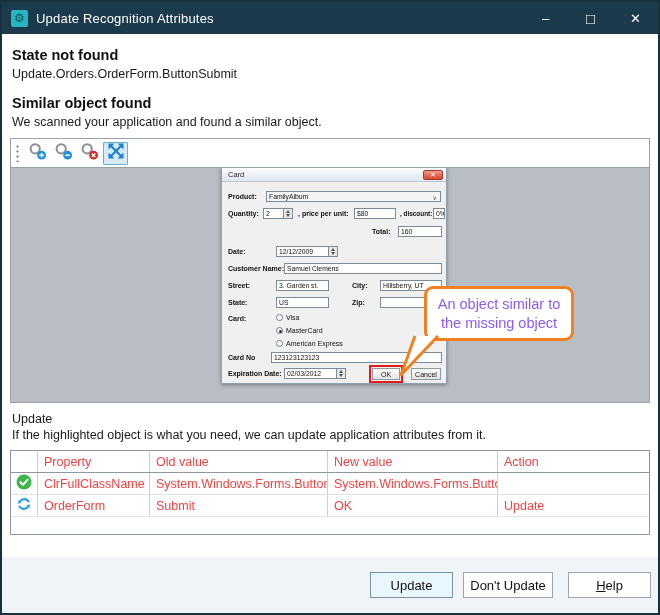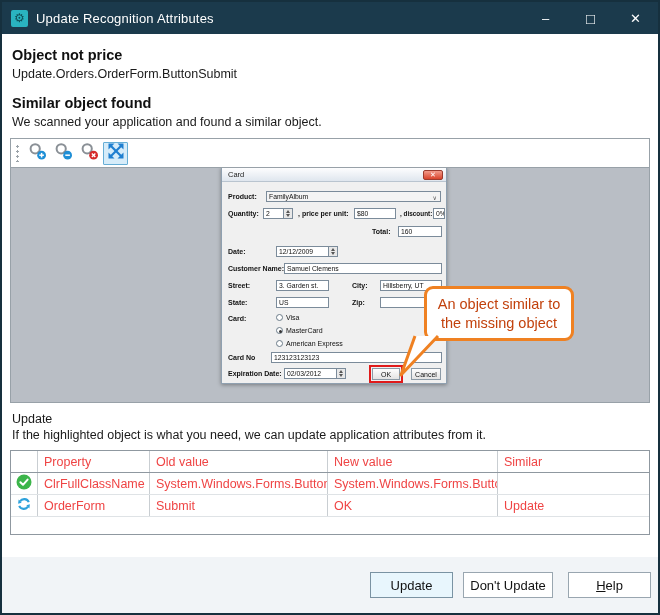--- a/index.html
+++ b/index.html
@@ -45,21 +45,21 @@
   .spin .up { border-bottom:3px solid #555; }
   .spin .dn { border-top:3px solid #555; }
   .combo-arrow { position:absolute; right:3px; top:2px; font-size:6px; color:#555; }
   .radio { position:absolute; display:flex; align-items:center; gap:3px; }
   .radio .dot { width:7px; height:7px; border:1px solid #6b7b89; border-radius:50%; background:#fff; position:relative; }
   .radio.checked .dot::after { content:""; position:absolute; left:1.5px; top:1.5px; width:3px; height:3px; border-radius:50%; background:#333; }
   .obtn { position:absolute; height:12px; background:linear-gradient(#fefefe,#e3e3e3); border:1px solid #8c9aa6; font-size:7px; text-align:center; line-height:11px; }
   .obtn.ok-highlight { outline:2px solid #e01b1b; outline-offset:1px; }
 
   
-  .callout { position:absolute; left:413px; top:118px; width:150px; height:55px; background:#fff; border:3px solid #ef8122; border-radius:9px; z-index:3; display:flex; align-items:center; justify-content:center; text-align:center; font-size:14.5px; line-height:1.3; color:#c2410c; padding:2px 6px; }
+  .callout { position:absolute; left:413px; top:118px; width:150px; height:55px; background:#fff; border:3px solid #ef8122; border-radius:9px; z-index:3; display:flex; align-items:center; justify-content:center; text-align:center; font-size:14.5px; line-height:1.3; color:#8b5cf6; padding:2px 6px; }
   .callout-tail { position:absolute; left:383px; top:165px; z-index:4; }
 
   
   .update-label { font-size:12.5px; color:#1a1a1a; margin:9px 2px 2px; }
   .update-desc { font-size:12.5px; color:#1a1a1a; margin:0 2px 8px; }
 
   
   .attr-table { border:1px solid #8f98a0; height:85px; background:#fff; font-size:12.5px; color:#ef4444; }
   .t-row { display:grid; grid-template-columns:27px 112px 178px 170px 1fr; height:22px; align-items:center; }
   .t-head { border-bottom:1px solid #8f98a0; }
@@ -87,21 +87,21 @@
     <div class="title-text">Update Recognition Attributes</div>
     <div class="win-controls">
       <div class="win-btn">–</div>
       <div class="win-btn max">□</div>
       <div class="win-btn">✕</div>
     </div>
   </div>
 
   <div class="content">
 
-    <div class="h1">Object not price</div>
+    <div class="h1">State not found</div>
     <div class="body-text alias">Update.Orders.OrderForm.ButtonSubmit</div>
 
     <div class="h1">Similar object found</div>
     <div class="body-text">We scanned your application and found a similar object.</div>
 
     <div class="preview-group">
       <div class="toolbar">
         <div class="grip"></div>
 
         <div class="tb-btn">
@@ -239,21 +239,21 @@
 
     <div class="update-label">Update</div>
     <div class="update-desc">If the highlighted object is what you need, we can update application attributes from it.</div>
 
     <div class="attr-table">
       <div class="t-row t-head">
         <div class="cell icon-cell"></div>
         <div class="cell">Property</div>
         <div class="cell">Old value</div>
         <div class="cell">New value</div>
-        <div class="cell">Similar</div>
+        <div class="cell">Action</div>
       </div>
 
       <div class="t-row t-body-row">
         <div class="cell icon-cell">
           <span>
             <svg width="16" height="16" viewBox="0 0 16 16">
               <circle cx="8" cy="8" r="7.5" fill="#3cb54a"></circle>
               <path d="M4.4 8.3 L7 10.8 L11.6 5.6" fill="none" stroke="#fff" stroke-width="2" stroke-linecap="round" stroke-linejoin="round"></path>
             </svg>
           </span>

